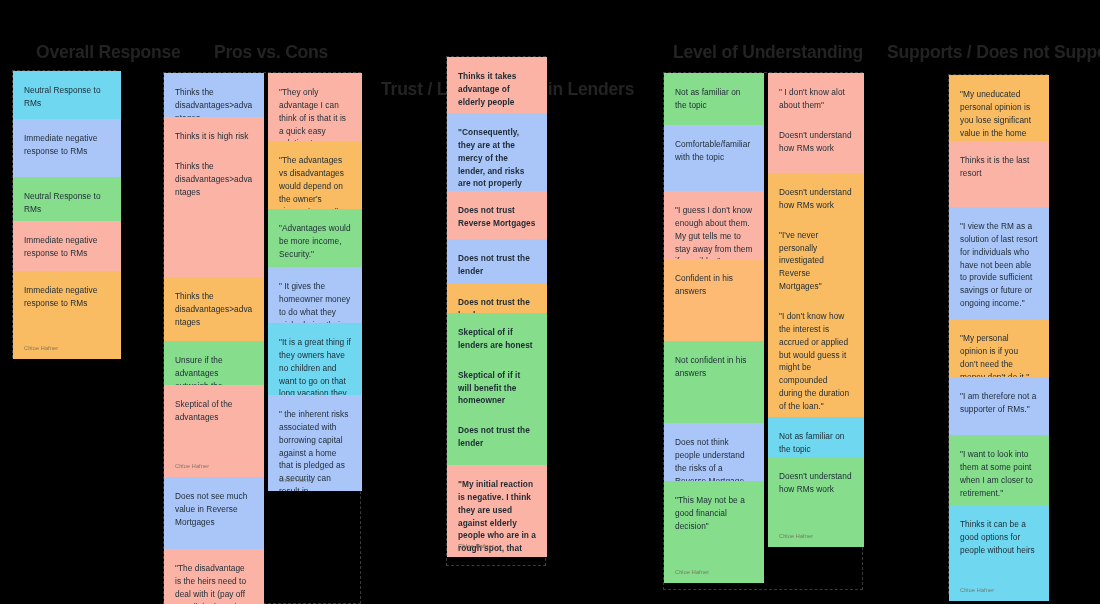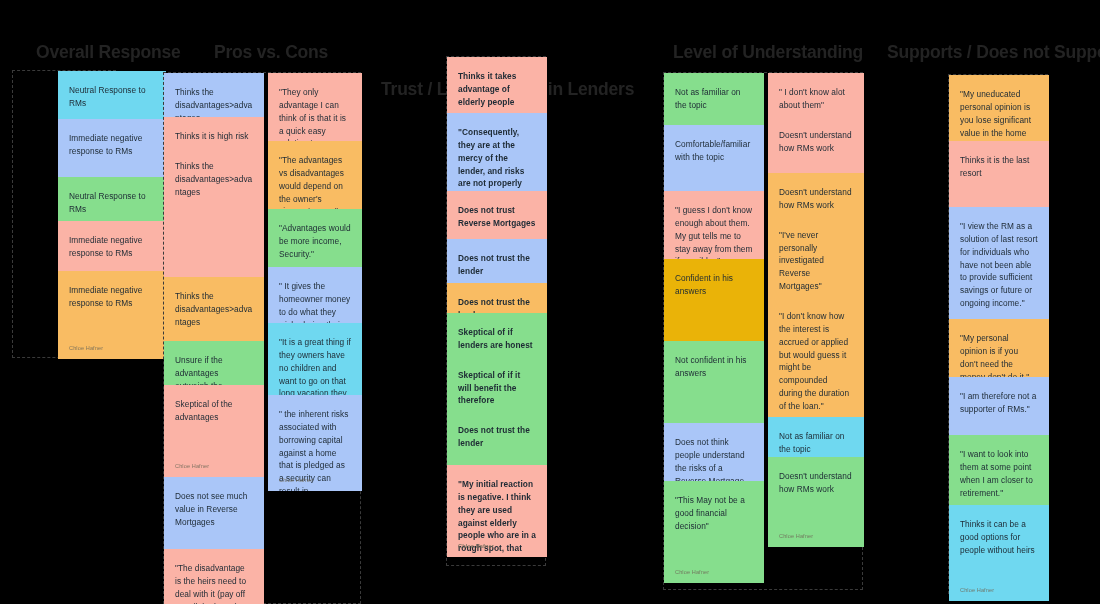--- a/index.html
+++ b/index.html
@@ -66,21 +66,21 @@
     letter-spacing: 0.1px;
     opacity: 0.85;
   }
 </style>
 </head>
 <body>
 
 <div class="board">
     <div class="col-header" style="left: 0px; padding-left: 36px;">Overall Response</div>
     <div class="group" style="left: 12px; top: 70px; width: 104px; height: 288px;">
-      <div class="stack" style="left: 0px; width: 108px; margin-left: 45px;">
+      <div class="stack" style="left: 0px; width: 108px;">
         <div class="note" style="height: 48px; background: rgb(111, 216, 240);">
           <div class="note-text">Neutral Response to RMs</div>
         </div>
         <div class="note" style="height: 58px; background: rgb(170, 198, 248);">
           <div class="note-text">Immediate negative response to RMs</div>
         </div>
         <div class="note" style="height: 44px; background: rgb(134, 222, 141);">
           <div class="note-text">Neutral Response to RMs</div>
         </div>
         <div class="note" style="height: 50px; background: rgb(251, 179, 166);">
@@ -154,42 +154,42 @@
           <div class="note-text">Does not trust Reverse Mortgages</div>
         </div>
         <div class="note" style="height: 44px; background: rgb(170, 198, 248);">
           <div class="note-text">Does not trust the lender</div>
         </div>
         <div class="note" style="height: 30px; background: rgb(249, 188, 99);">
           <div class="note-text">Does not trust the lender</div>
         </div>
         <div class="note" style="height: 152px; background: rgb(134, 222, 141);">
           <div class="note-text">Skeptical of if lenders are honest</div>
-          <div class="note-text">Skeptical of if it will benefit the therefore</div>
+          <div class="note-text">Skeptical of if it will benefit the homeowner</div>
           <div class="note-text">Does not trust the lender</div>
         </div>
         <div class="note" style="height: 92px; background: rgb(251, 179, 166);">
           <div class="note-text">"My initial reaction is negative. I think they are used against elderly people who are in a rough spot, that need the money and don't have many options."</div>
           <div class="attribution">Chloe Hafner</div>
         </div>
       </div>
     </div>
     <div class="col-header" style="left: 673px;">Level of Understanding</div>
     <div class="group" style="left: 663px; top: 72px; width: 200px; height: 518px;">
       <div class="stack" style="left: 0px; width: 100px;">
         <div class="note" style="height: 52px; background: rgb(134, 222, 141);">
           <div class="note-text">Not as familiar on the topic</div>
         </div>
         <div class="note" style="height: 66px; background: rgb(170, 198, 248);">
           <div class="note-text">Comfortable/familiar with the topic</div>
         </div>
         <div class="note" style="height: 68px; background: rgb(251, 179, 166);">
           <div class="note-text">"I guess I don't know enough about them. My gut tells me to stay away from them if possible. "</div>
         </div>
-        <div class="note" style="height: 82px; background: #eab308;">
+        <div class="note" style="height: 82px; background: #fdba74;">
           <div class="note-text">Confident in his answers</div>
         </div>
         <div class="note" style="height: 82px; background: rgb(134, 222, 141);">
           <div class="note-text">Not confident in his answers</div>
         </div>
         <div class="note" style="height: 58px; background: rgb(170, 198, 248);">
           <div class="note-text">Does not think people understand the risks of a Reverse Mortgage</div>
         </div>
         <div class="note" style="height: 102px; background: rgb(134, 222, 141);">
           <div class="note-text">"This May not be a good financial decision"</div>

